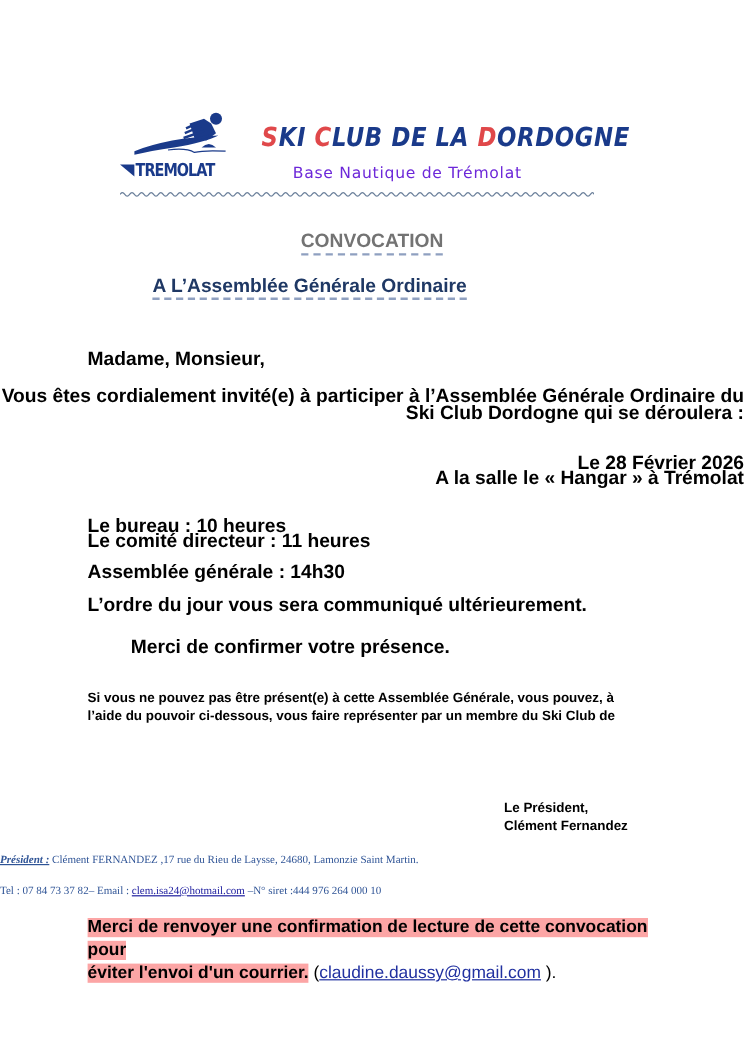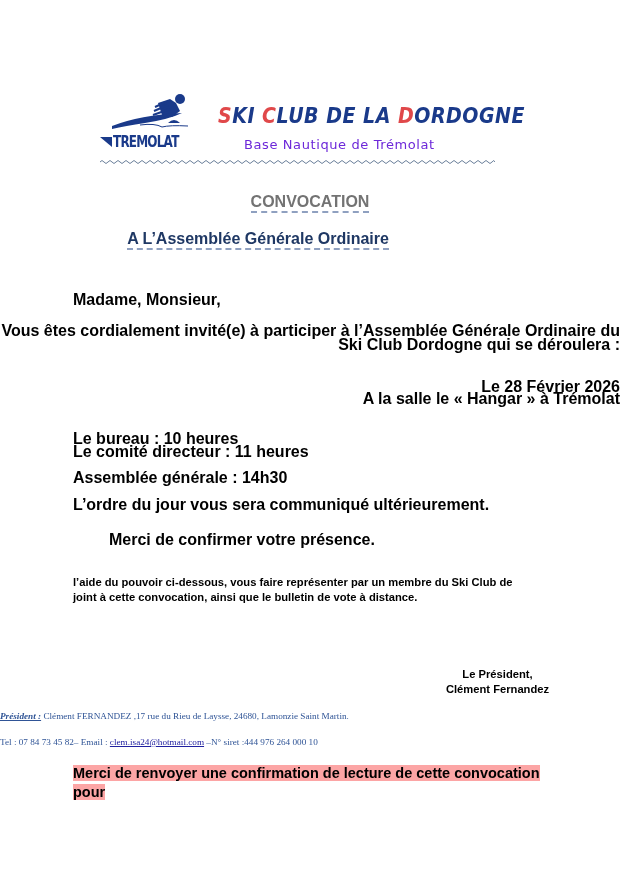--- a/index.html
+++ b/index.html
@@ -9,21 +9,21 @@
   .club-title { left: 218px; top: 104px; width: 260px; font-family: "DejaVu Sans", sans-serif; font-weight: bold; font-style: italic; font-size: 19px; color: #1a3a8a; letter-spacing: 0.5px; white-space: nowrap; transform: scaleY(1.15); }
   .club-title .red { color: #e0484a; }
   .club-sub { left: 244px; top: 137px; font-family: "DejaVu Sans", sans-serif; font-size: 13px; color: #6d28d9; letter-spacing: 0.6px; white-space: nowrap; }
   .wave { left: 100px; top: 158px; width: 395px; height: 8px; }
   .title1 { left: 0; width: 620px; top: 193px; text-align: center; font-weight: bold; font-size: 16px; color: #737373; }
   .title2 { left: 0; width: 516px; top: 230px; text-align: center; font-weight: bold; font-size: 16px; color: #1f3864; }
   .title1 span, .title2 span { border-bottom: 2px dashed #8fa0c0; padding-bottom: 1px; }
   .txt { font-weight: bold; font-size: 16px; line-height: 14px; white-space: nowrap; }
   .center { left: 0; width: 620px; text-align: right; }
   .para { left: 73px; width: 490px; font-weight: bold; font-size: 11.2px; line-height: 14.5px; }
-  .sig { left: 420px; width: 155px; text-align: center; font-weight: bold; font-size: 11.2px; line-height: 15px; }
+  .sig { left: 420px; width: 155px; text-align: left; font-weight: bold; font-size: 11.2px; line-height: 15px; }
   .footer { left: 0; width: 620px; font-family: "Liberation Serif", serif; font-size: 9.2px; color: #2f5496; white-space: nowrap; }
   .footer .lbl { font-style: italic; font-weight: bold; text-decoration: underline; }
   .footer a { color: #2020a0; text-decoration: underline; }
   .note { left: 73px; width: 470px; font-size: 14.5px; line-height: 19px; }
   .hl { background: #fca5a5; font-weight: bold; }
   .note a { color: #2030a0; text-decoration: underline; }
 </style>
 </head>
 <body>
 
@@ -61,31 +61,32 @@
 <div class="abs txt center" style="top:380px;">Le 28 Février 2026</div>
 <div class="abs txt center" style="top:392px;">A la salle le « Hangar » à Trémolat</div>
 
 <div class="abs txt" style="left:73px; top:432px;">Le bureau : 10 heures</div>
 <div class="abs txt" style="left:73px; top:445px;">Le comité directeur : 11 heures</div>
 <div class="abs txt" style="left:73px; top:471px;">Assemblée générale : 14h30</div>
 <div class="abs txt" style="left:73px; top:498px;">L’ordre du jour vous sera communiqué ultérieurement.</div>
 <div class="abs txt" style="left:73px; top:533px;padding-left:36px;">Merci de confirmer votre présence.</div>
 
 <div class="abs para" style="top:575px;">
+  <div>Si vous ne pouvez pas être présent(e) à cette Assemblée Générale, vous pouvez, à</div>
   <div>l’aide du pouvoir ci-dessous, vous faire représenter par un membre du Ski Club de</div>
-  <div>joint à cette convocation, ainsi que le bulletin de vote à distance.</div>
 </div>
 
 <div class="abs sig" style="top:667px;">
   <div>Le Président,</div>
   <div>Clément Fernandez</div>
 </div>
 
 <div class="abs footer" style="top:711px;">
   <span class="lbl">Président :</span><span> Clément FERNANDEZ ,17 rue du Rieu de Laysse, 24680, Lamonzie Saint Martin.</span>
 </div>
 <div class="abs footer" style="top:737px;">
-  <span>Tel : 07 84 73 45 82– Email : </span><a>clem.isa24@hotmail.com</a><span> –N° siret  :444 976 264 000 10</span>
+  <span>Tel : 07 84 73 37 82– Email : </span><a>clem.isa24@hotmail.com</a><span> –N° siret  :444 976 264 000 10</span>
 </div>
 
 <div class="abs note" style="top:764px;">
   <div><span class="hl">Merci de renvoyer une confirmation de lecture de cette convocation pour</span></div>
+  <div><span class="hl">éviter l'envoi d'un courrier.</span><span> (</span><a>claudine.daussy@gmail.com</a><span>  ).</span></div>
 </div>
 
 </body></html>

